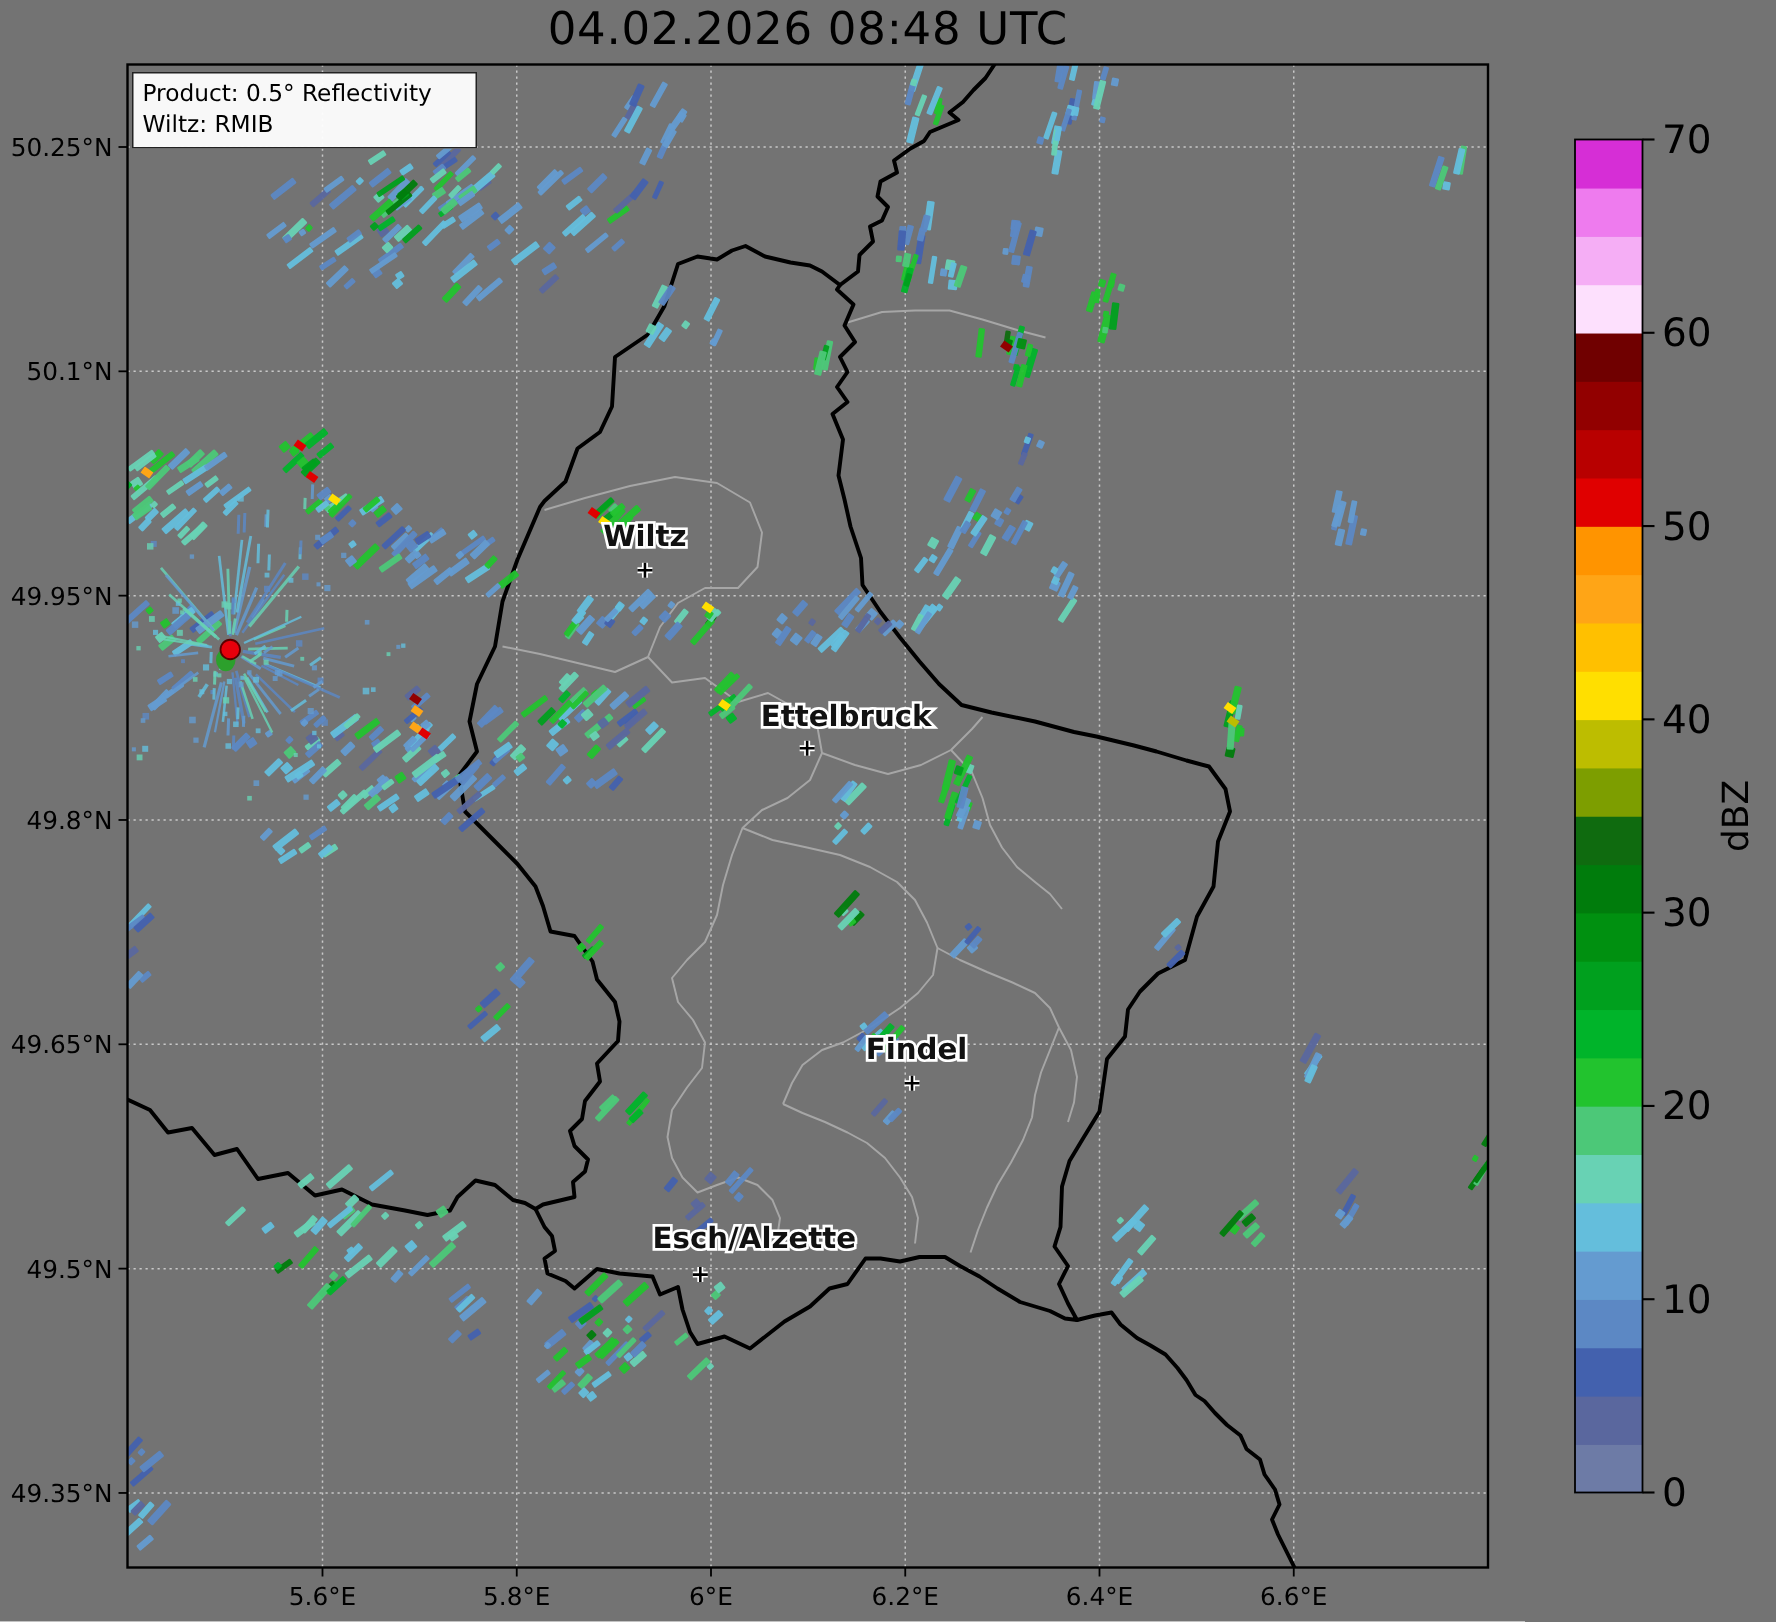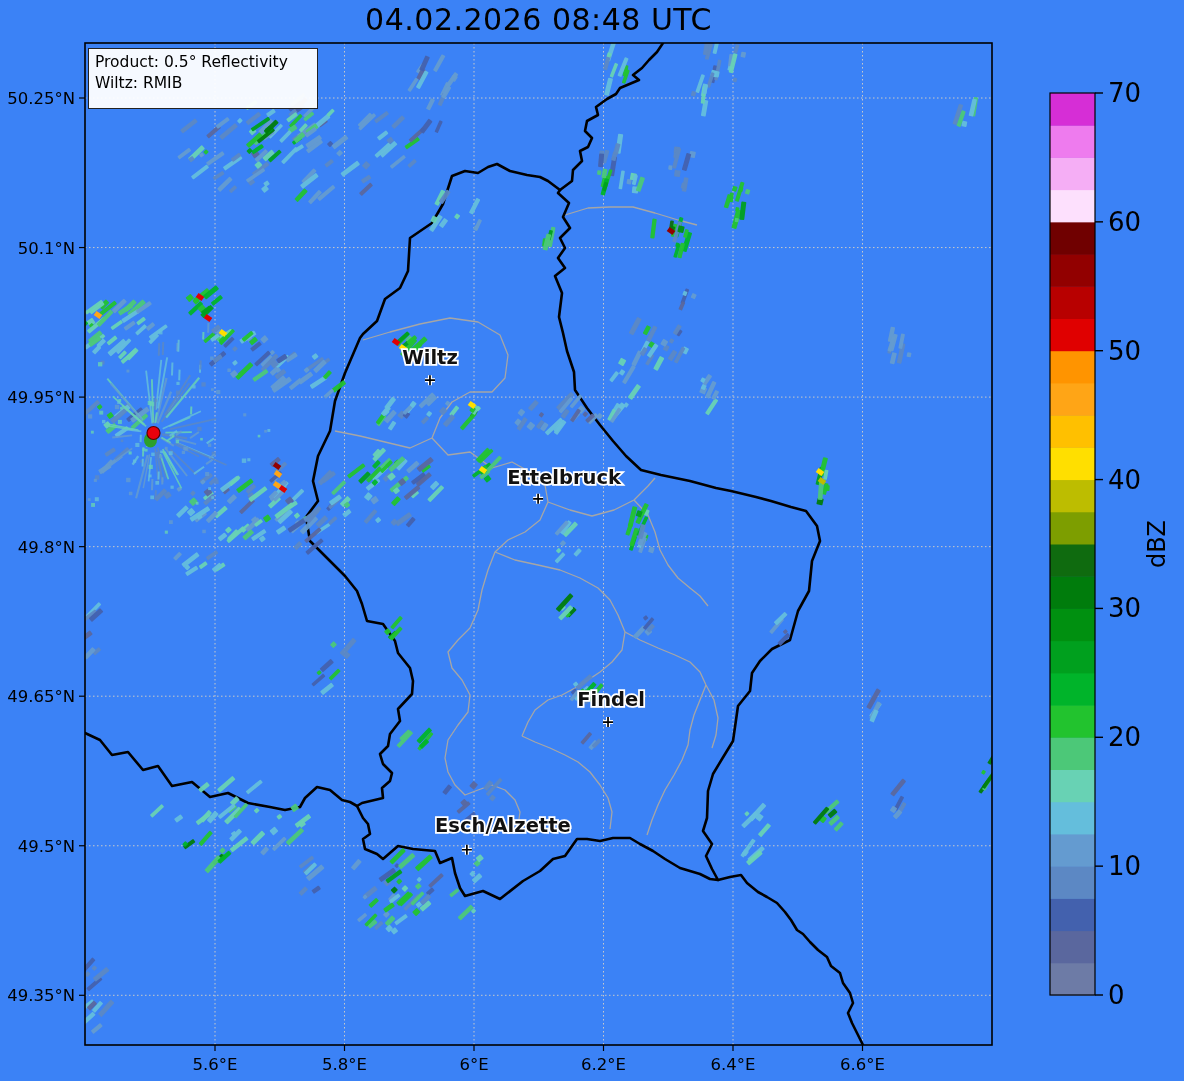--- a/index.html
+++ b/index.html
@@ -1,21 +1,21 @@
 <!DOCTYPE html>
 <html><head>
 <meta charset="utf-8">
 <style>
   html,body{margin:0;padding:0;background:#ffffff;}
-  .stage{position:relative;width:1184px;height:1081px;background:#3b82f6;overflow:hidden;
+  .stage{position:relative;width:1184px;height:1081px;background:#737373;overflow:hidden;
          font-family:"DejaVu Sans", sans-serif;}
   .plot-title{position:absolute;left:85px;top:2px;width:907px;text-align:center;
               font-size:30px;color:#000;letter-spacing:0.5px;}
   .info-box{position:absolute;left:88px;top:48px;width:216px;background:rgba(255,255,255,0.95);
-            border:1.4px solid #222;padding:3px 6px 14px 6px;z-index:5;}
+            border:1.4px solid #222;padding:3px 6px 4px 6px;z-index:5;}
   .info-box div{font-size:15.5px;line-height:21px;color:#000;white-space:nowrap;}
   svg{position:absolute;left:0;top:0;}
 </style>
 </head>
 <body>
 
 <div class="stage">
   <div class="plot-title">04.02.2026 08:48 UTC</div>
   <svg id="plot" width="1184" height="1081" viewBox="0 0 1184 1081">
       <defs>

